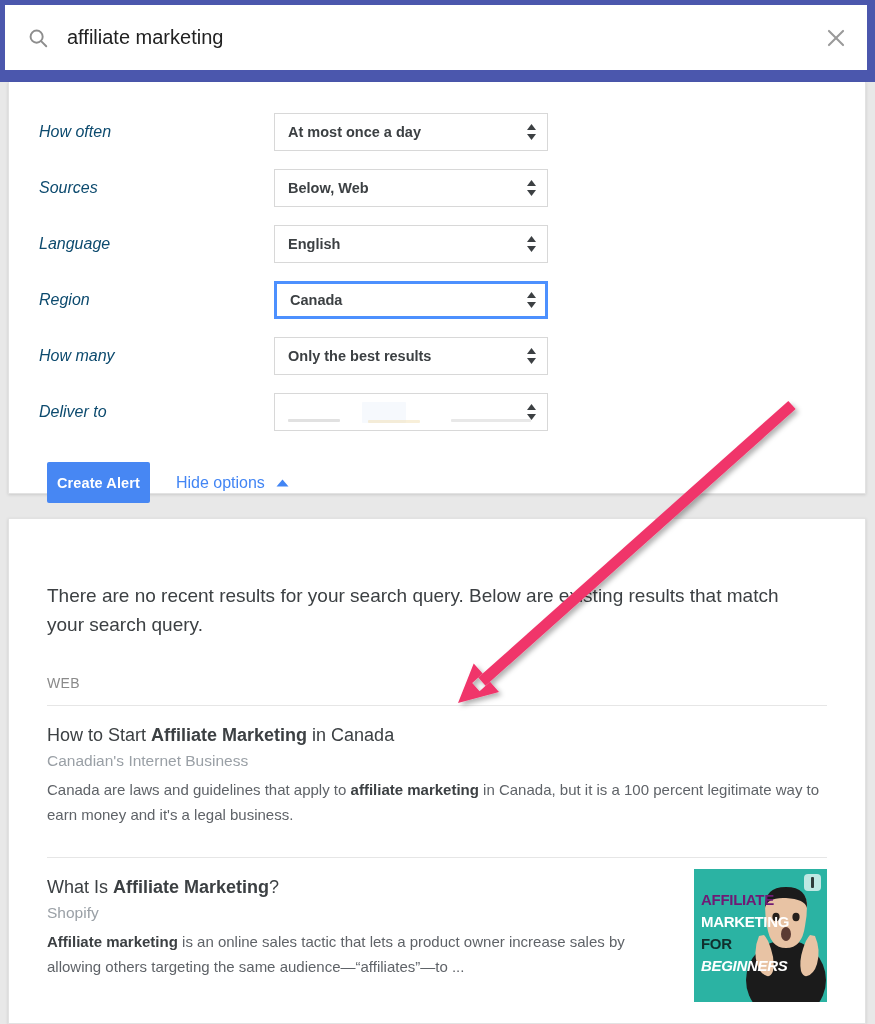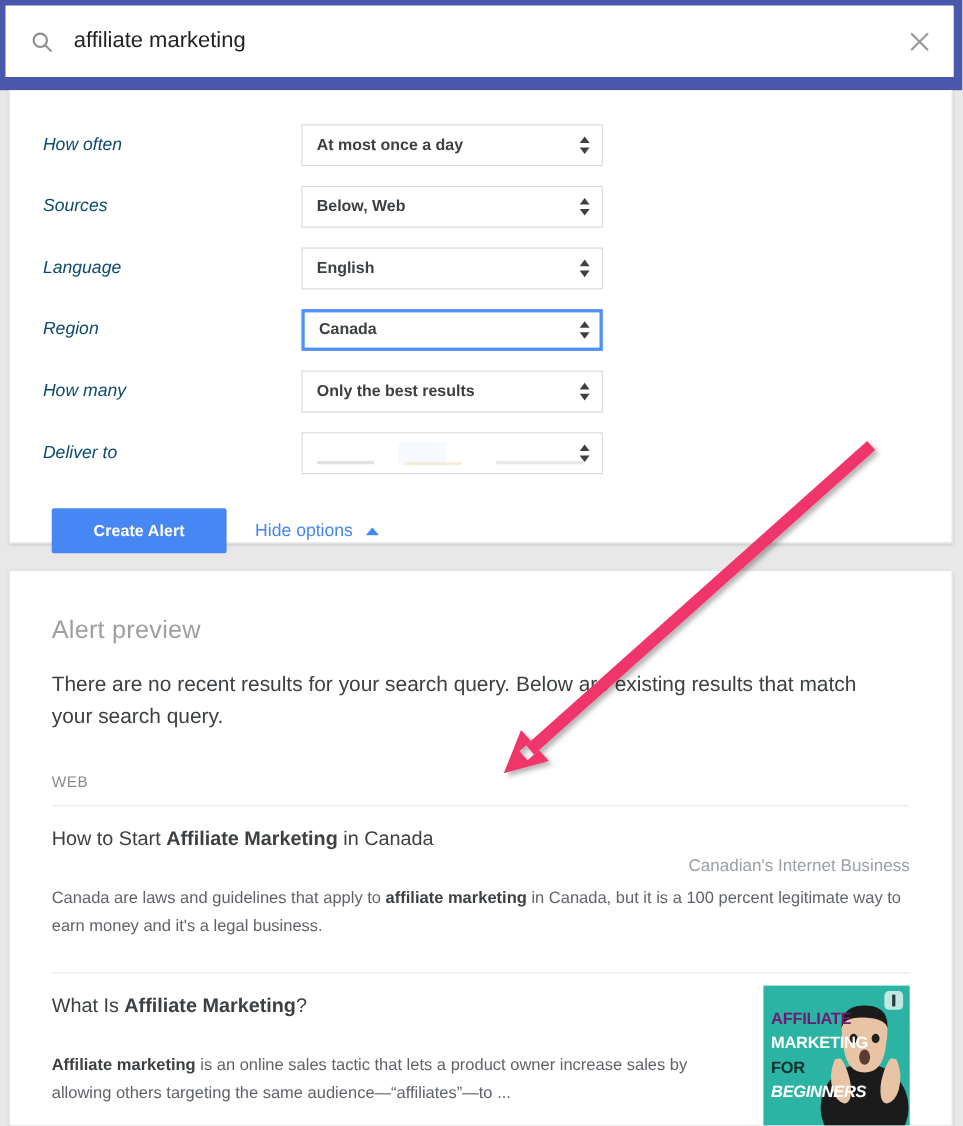--- a/index.html
+++ b/index.html
@@ -144,21 +144,21 @@
     align-items: center;
     padding-left: 38px;
     margin-top: 22px;
   }
   #create-alert-button {
     background: #4787f3;
     color: #ffffff;
     border: none;
     border-radius: 2px;
     height: 41px;
-    padding: 0 38px;
+    padding: 0 10px;
     font-family: "Liberation Sans", sans-serif;
     font-size: 14.5px;
     font-weight: bold;
     cursor: pointer;
     letter-spacing: 0.1px;
   }
   #hide-options-link {
     margin-left: 26px;
     display: flex;
     align-items: center;
@@ -209,21 +209,20 @@
   .result-title {
     font-size: 18px;
     color: #3c4043;
     line-height: 24px;
   }
   .result-title b { font-weight: bold; }
   .result-source {
     font-size: 15.5px;
     color: #9aa0a6;
     margin-top: 5px;
-    text-align: right;
   }
   .result-snippet {
     font-size: 15px;
     color: #5f6368;
     line-height: 25px;
     margin-top: 7px;
     max-width: 796px;
   }
   .result-snippet b { color: #3c4043; font-weight: bold; }
   #result-2 .result-snippet { max-width: 615px; }
@@ -400,21 +399,20 @@
         <svg width="13" height="8" viewBox="0 0 13 8">
             <polygon points="6.5,0.5 12.5,7.5 0.5,7.5" fill="#4285f4"></polygon>
           </svg>
       </span>
     </span>
   </div>
 </div>
 
 <div id="preview-card" class="card">
 
-  <div id="preview-title">Alert preview</div>
   <div id="preview-message">There are no recent results for your search query. Below are existing results that match your search query.</div>
   <div id="web-label">WEB</div>
   <div class="divider"></div>
 
   <div class="result" id="result-1">
     <div class="result-title">
       <span>How to Start </span><b>Affiliate Marketing</b><span> in Canada</span>
     </div>
     <div class="result-source">Canadian's Internet Business</div>
     <div class="result-snippet">

